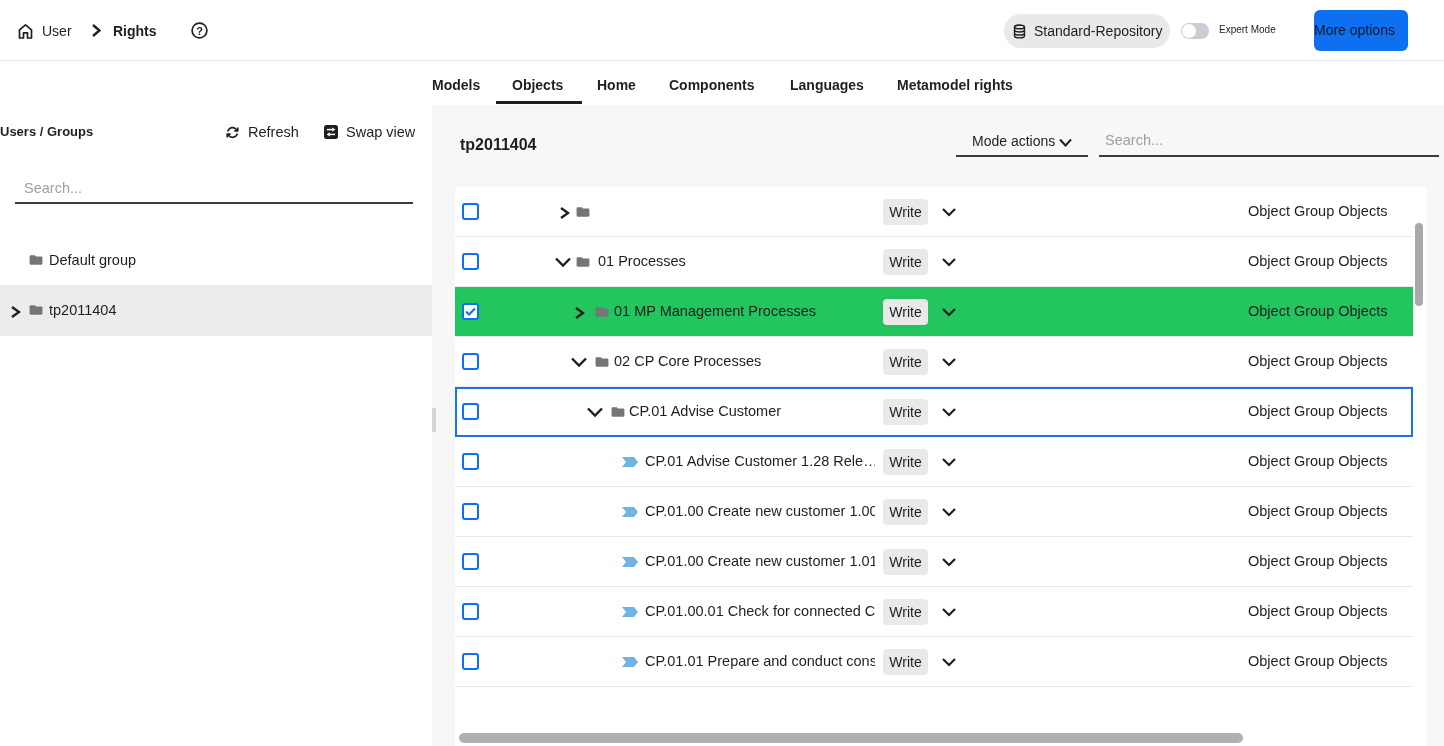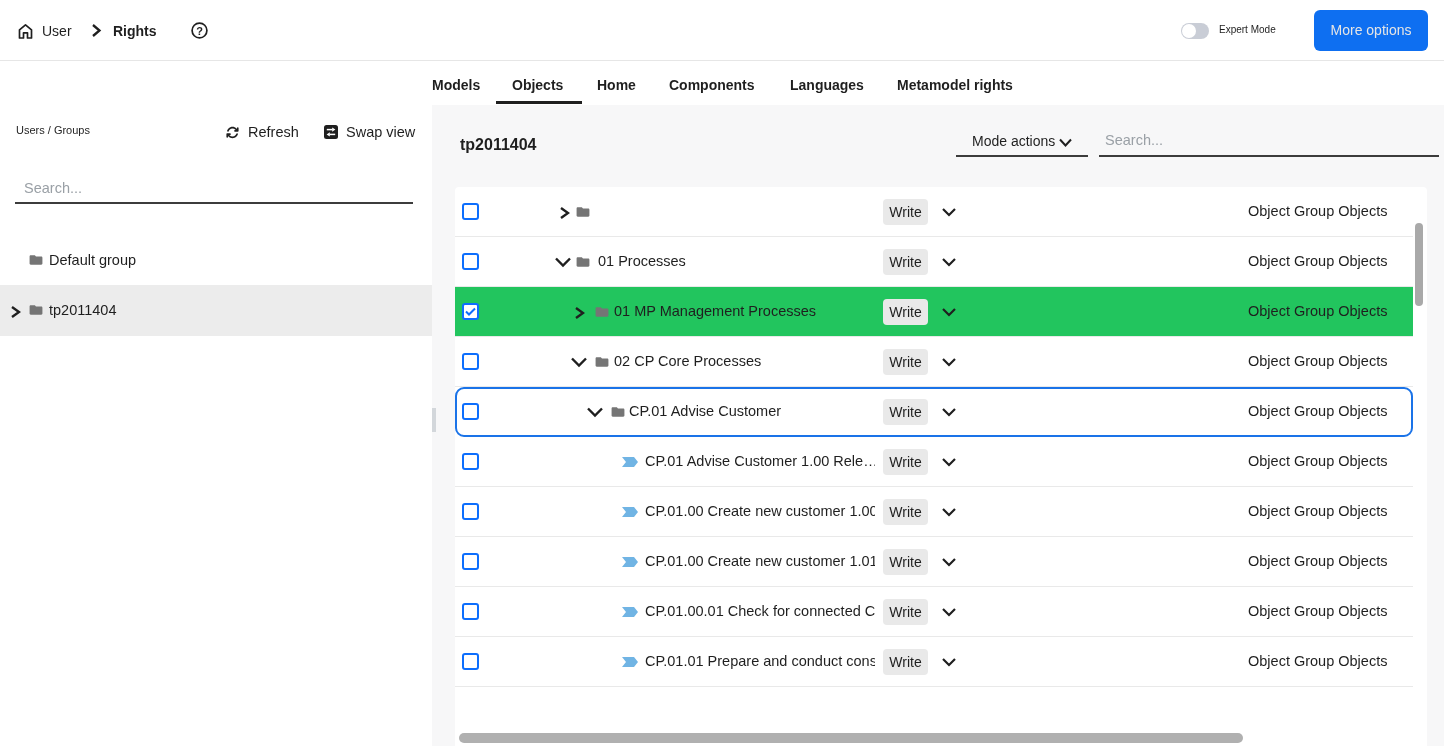--- a/index.html
+++ b/index.html
@@ -4,23 +4,23 @@
 html,body{width:1444px;height:746px;overflow:hidden}
 body{font-family:"Liberation Sans",sans-serif;color:#1f1f1f;background:#fff;position:relative;font-size:14.5px}
 .abs{position:absolute}
 .b{font-weight:bold}
 
 #topbar{position:absolute;left:0;top:0;width:1444px;height:61px;background:#fff;border-bottom:1px solid #e6e6e6}
 #pill{position:absolute;left:1004px;top:14px;width:166px;height:34px;background:#e9e9e9;border-radius:17px}
 #pill span{position:absolute;left:30px;top:9px;font-size:14px;white-space:nowrap}
 #toggletrack{position:absolute;left:1181px;top:23px;width:28px;height:16px;border-radius:8px;background:#c9cdd6}
 #toggleknob{position:absolute;left:1182px;top:24px;width:14px;height:14px;border-radius:50%;background:#fff}
-#moreopt{position:absolute;left:1314px;top:10px;width:114px;height:41px;border-radius:6px;background:#0e6ff1;color:#e5e5e5;font-size:14px;text-align:center;line-height:41px}
-
-#lefthead{position:absolute;left:16px;top:124px;font-size:11px;font-weight:normal}
+#moreopt{position:absolute;left:1314px;top:10px;width:94px;height:41px;border-radius:6px;background:#0e6ff1;color:#0f172a;font-size:14px;line-height:41px}
+
+#lefthead{position:absolute;left:0;top:124px;font-size:13px;font-weight:bold}
 .ltool{position:absolute;top:124px;font-size:14.5px}
 #lsearch{position:absolute;left:15px;top:170px;width:398px;height:34px;border-bottom:2px solid #3c3c3c}
 #lsearch span{position:absolute;left:9px;top:10px;color:#9aa0a6}
 .lrow{position:absolute;left:0;width:432px;height:51px}
 .lrow .txt{position:absolute;left:49px;top:17px}
 #lscroll{position:absolute;left:432px;top:408px;width:4px;height:24px;background:#d3d7db}
 
 #maingray{position:absolute;left:432px;top:105px;width:1012px;height:641px;background:#f7f7f8}
 .tab{position:absolute;top:77px;font-size:14px;font-weight:bold}
 #tabline{position:absolute;left:496px;top:101px;width:86px;height:3px;background:#1f1f1f}
@@ -28,21 +28,21 @@
 #bulk{position:absolute;left:972px;top:133px;font-size:14px}
 #bulkline{position:absolute;left:956px;top:155px;width:132px;height:2px;background:#3c3c3c}
 #msearchtxt{position:absolute;left:1105px;top:132px;color:#9aa0a6}
 #msearchline{position:absolute;left:1099px;top:155px;width:340px;height:2px;background:#3c3c3c}
 
 #tablepanel{position:absolute;left:455px;top:187px;width:972px;height:559px;background:#fff;border-radius:4px 4px 0 0}
 #thead{position:relative;height:40px;width:960px;border-bottom:1px solid #e9e9e9}
 #thead span{position:absolute;top:12px;font-size:14.5px;font-weight:bold}
 .trow{position:relative;height:50px;width:958px;border-bottom:1px solid #e9e9e9}
 .trow.gray{background:#22c55e}
-.trow.sel{border:2px solid #1a73e8;border-radius:9px}
+.trow.sel{border:2px solid #1a73e8;border-radius:0}
 .cb{position:absolute;left:7px;top:16px;width:17px;height:17px;border:2px solid #0d6efd;border-radius:3px;background:#fff}
 .rowtxt{position:absolute;top:16px;white-space:nowrap;overflow:hidden}
 .writebtn{position:absolute;left:428px;top:12px;width:45px;height:26px;background:#e9e9e9;border-radius:4px;font-size:14px;text-align:center;line-height:26px}
 .rowchev{position:absolute;left:484px;top:17px}
 .inh{position:absolute;left:793px;top:16px}
 .tchev{position:absolute;top:19px}
 .tfold{position:absolute;top:19px}
 .ticon{position:absolute;top:20px}
 #vscroll{position:absolute;left:1415px;top:223px;width:8px;height:83px;border-radius:4px;background:#a9a9a9}
 #hscroll{position:absolute;left:459px;top:733px;width:784px;height:10px;border-radius:5px;background:#b0b0b0}
@@ -54,20 +54,28 @@
     </svg>
   <span class="abs" style="left:42px;top:23px;font-size:14px">User</span>
   <svg class="abs" style="left:88px;top:23px" width="15" height="15" viewBox="0 0 15 15">
       <polyline points="5,2 11.5,7.5 5,13" fill="none" stroke="#1f1f1f" stroke-width="2.3"></polyline>
     </svg>
   <span class="abs b" style="left:113px;top:23px;font-size:14px">Rights</span>
   <svg class="abs" style="left:191px;top:22px" width="17" height="17" viewBox="0 0 17 17">
       <circle cx="8.5" cy="8.5" r="7.4" fill="none" stroke="#1f1f1f" stroke-width="1.7"></circle>
       <text x="8.5" y="12.6" font-size="11" font-weight="bold" text-anchor="middle" fill="#1f1f1f" font-family="Liberation Sans">?</text>
     </svg>
+  <div id="pill">
+    <svg class="abs" style="left:7px;top:9px" width="17" height="17" viewBox="0 0 24 24">
+        <path d="M12 3c-4.1 0-7 1.1-7 2.6v12.8c0 1.5 2.9 2.6 7 2.6s7-1.1 7-2.6V5.6C19 4.1 16.1 3 12 3z" fill="none" stroke="#1f1f1f" stroke-width="2"></path>
+        <path d="M5 10c0 1.5 2.9 2.6 7 2.6s7-1.1 7-2.6M5 14.4c0 1.5 2.9 2.6 7 2.6s7-1.1 7-2.6" fill="none" stroke="#1f1f1f" stroke-width="2"></path>
+        <ellipse cx="12" cy="5.6" rx="7" ry="2.6" fill="none" stroke="#1f1f1f" stroke-width="2"></ellipse>
+      </svg>
+    <span>Standard-Repository</span>
+  </div>
   <div id="toggletrack"></div>
     <div id="toggleknob"></div>
   <span class="abs" style="left:1219px;top:24px;font-size:10px">Expert Mode</span>
   <div id="moreopt">More options</div>
 </div>
 
 <div id="maingray"></div>
 
 <div id="lefthead">Users / Groups</div>
 <svg class="ltool" style="left:226px;top:126px" width="13" height="13" viewBox="0 0 512 512">
@@ -197,21 +205,21 @@
     <svg class="rowchev" style="left:484px;top:15px" width="16" height="16" viewBox="0 0 16 16">
         <polyline points="2,5 8,11 14,5" fill="none" stroke="#1f1f1f" stroke-width="2.2"></polyline>
       </svg>
     <span class="inh" style="left:791px;top:14px">Object Group Objects</span>
   </div>
   <div class="trow" id="r6">
     <span class="cb" style="left:7px;top:16px"></span>
     <svg class="ticon" style="left:167px;top:20px" width="16" height="10" viewBox="0 0 16 10">
         <polygon points="0,0 12,0 16,5 12,10 0,10 4,5" fill="#70b4e4"></polygon>
       </svg>
-    <span class="rowtxt" style="left:190px;top:16px;width:230px">CP.01 Advise Customer 1.00 Rele…</span>
+    <span class="rowtxt" style="left:190px;top:16px;width:230px">CP.01 Advise Customer 1.28 Rele…</span>
     <div class="writebtn" style="left:428px;top:12px">Write</div>
     <svg class="rowchev" style="left:486px;top:17px" width="16" height="16" viewBox="0 0 16 16">
         <polyline points="2,5 8,11 14,5" fill="none" stroke="#1f1f1f" stroke-width="2.2"></polyline>
       </svg>
     <span class="inh" style="left:793px;top:16px">Object Group Objects</span>
   </div>
   <div class="trow" id="r7">
     <span class="cb" style="left:7px;top:16px"></span>
     <svg class="ticon" style="left:167px;top:20px" width="16" height="10" viewBox="0 0 16 10">
         <polygon points="0,0 12,0 16,5 12,10 0,10 4,5" fill="#70b4e4"></polygon>

